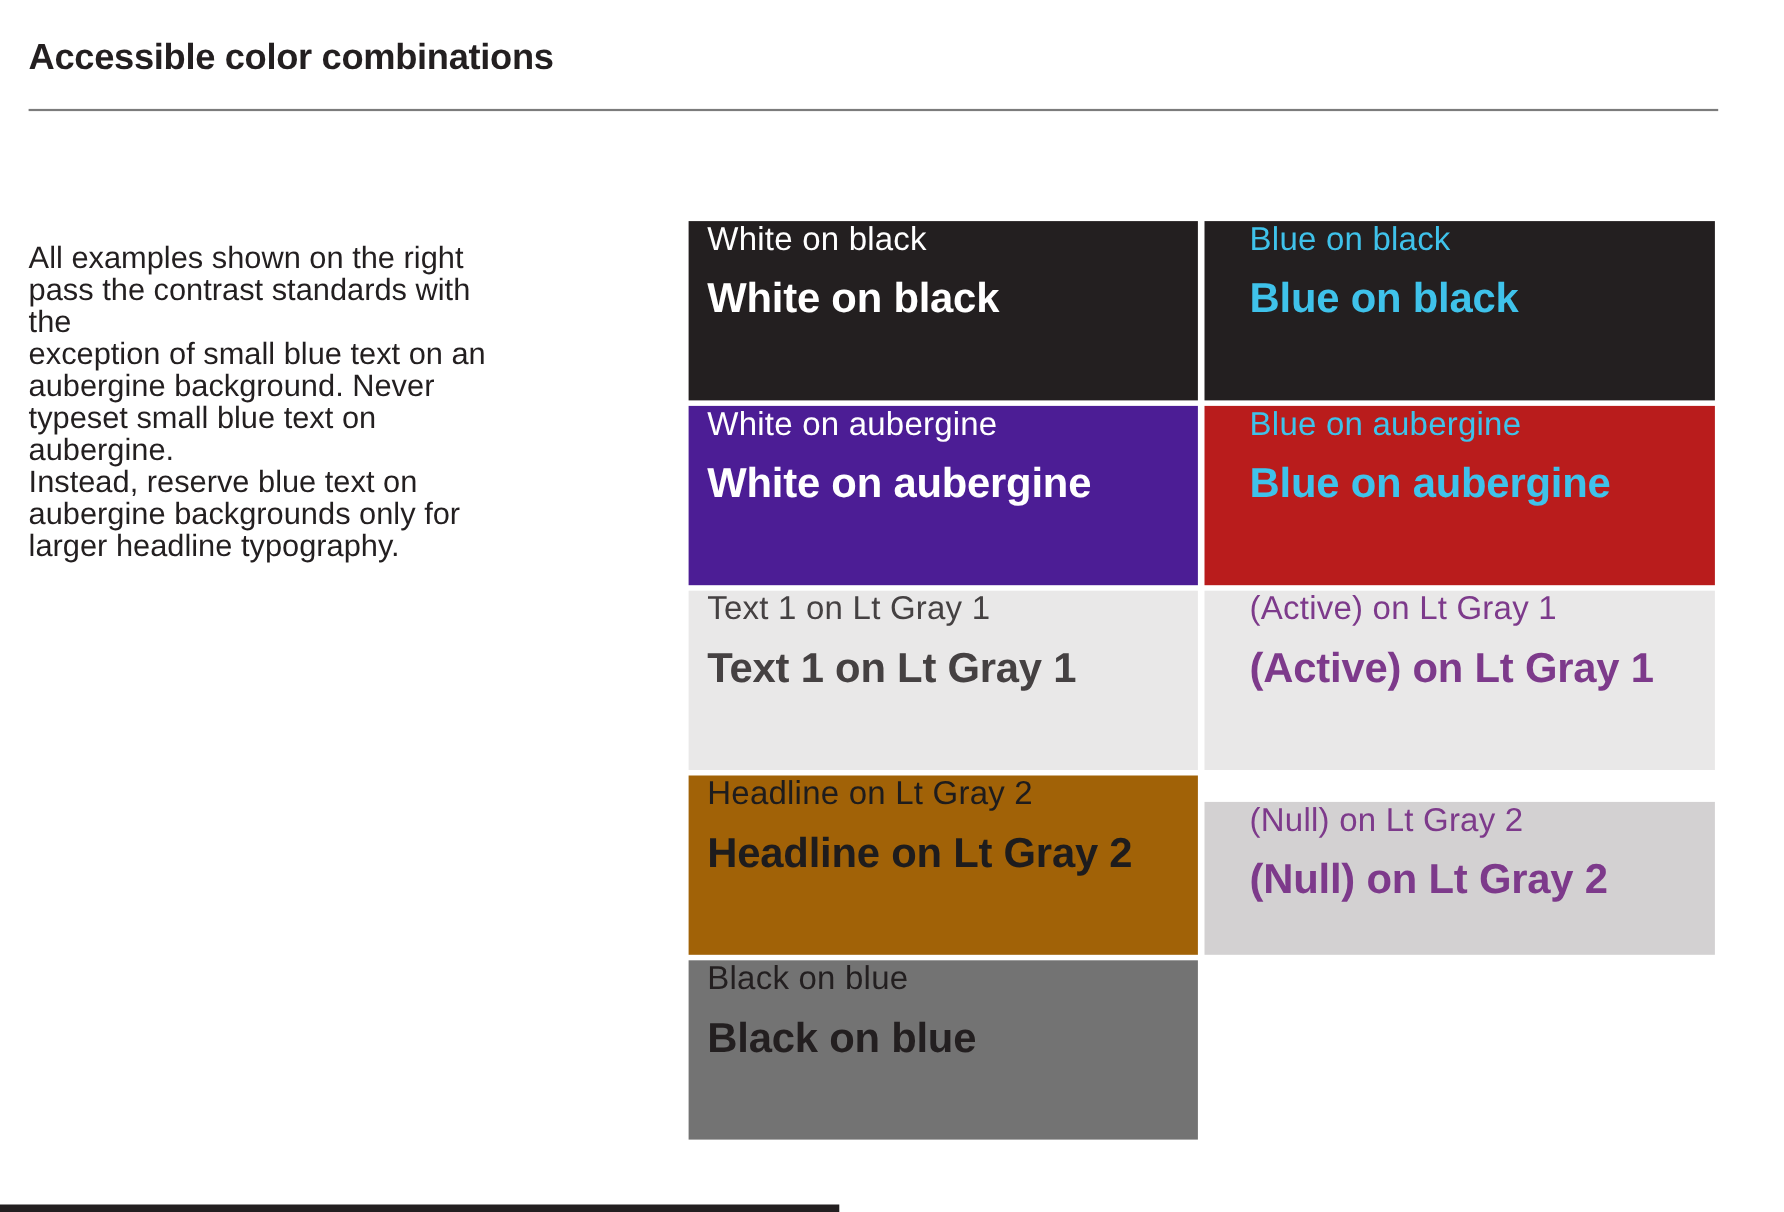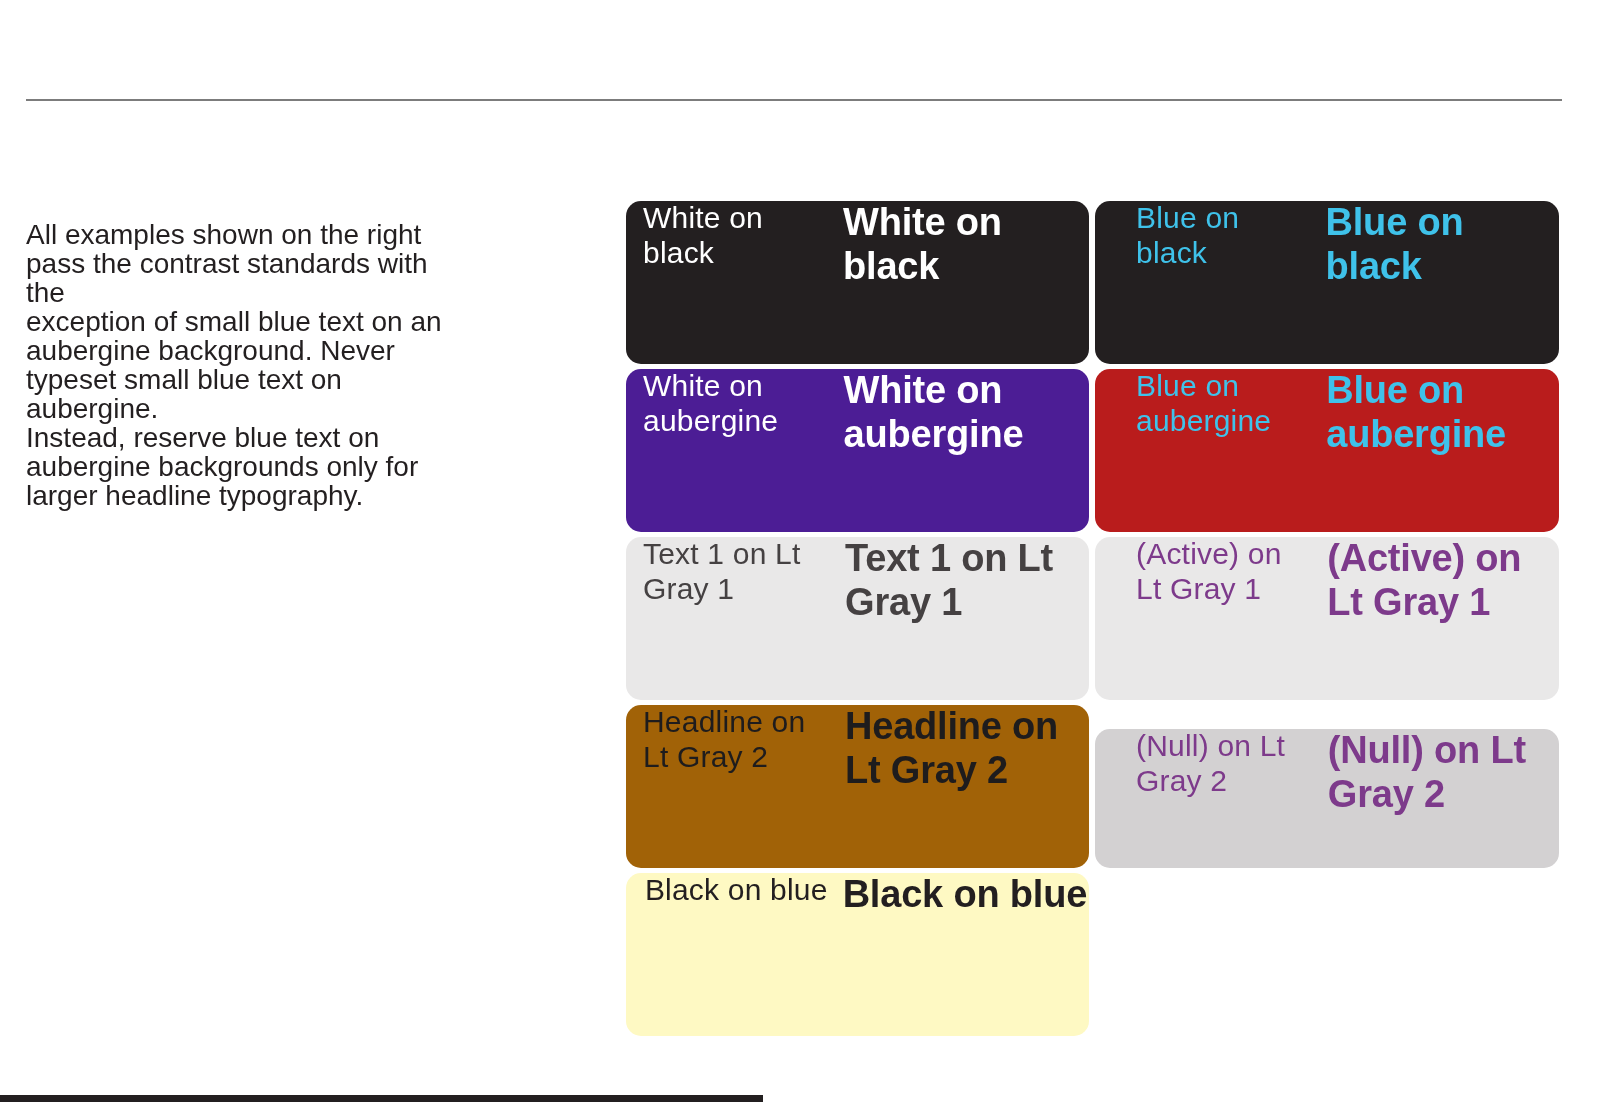--- a/index.html
+++ b/index.html
@@ -51,26 +51,24 @@
     left: 626px;
     top: 201px;
     display: grid;
     grid-template-columns: 463px 464px;
     grid-auto-rows: 163px;
     column-gap: 6px;
     row-gap: 5px;
   }
   .cell {
     display: flex;
-    flex-direction: row;
-    justify-content: center;
+    flex-direction: column;
     gap: 15px;
     box-sizing: border-box;
     padding-bottom: 6px;
-    border-radius: 15px;
   }
   .cell.col-left  { padding-left: 17px; }
   .cell.col-right { padding-left: 41px; }
   .cell .l1 {
     font-size: 30px;
     line-height: 1.15;
     font-weight: 400;
     letter-spacing: 0.2px;
   }
   .cell .l2 {
@@ -86,20 +84,21 @@
     width: 763px;
     height: 7px;
     background: #231f20;
   }
 </style>
 </head>
 <body>
 
 <div class="page">
 
+  <h1 class="page-title">Accessible color combinations</h1>
 
   <div class="rule"></div>
 
   <p class="description">All examples shown on the right
 pass the contrast standards with the
 exception of small blue text on an
 aubergine background. Never
 typeset small blue text on aubergine.
 Instead, reserve blue text on
 aubergine backgrounds only for
@@ -140,21 +139,21 @@
     <div class="cell col-left" style="background: #a16207; color: rgb(30, 28, 29);">
       <span class="l1">Headline on Lt Gray 2</span>
       <span class="l2">Headline on Lt Gray 2</span>
     </div>
 
     <div class="cell col-right" style="background: rgb(211, 209, 210); color: rgb(125, 58, 139); margin-top: 24px;">
       <span class="l1">(Null) on Lt Gray 2</span>
       <span class="l2">(Null) on Lt Gray 2</span>
     </div>
 
-    <div class="cell col-left" style="background: #fef9c3; color: rgb(35, 31, 32);">
+    <div class="cell col-left" style="background: #737373; color: rgb(35, 31, 32);">
       <span class="l1">Black on blue</span>
       <span class="l2">Black on blue</span>
     </div>
 
   </div>
 
   <div class="bottom-partial"></div>
 
 </div>
 

